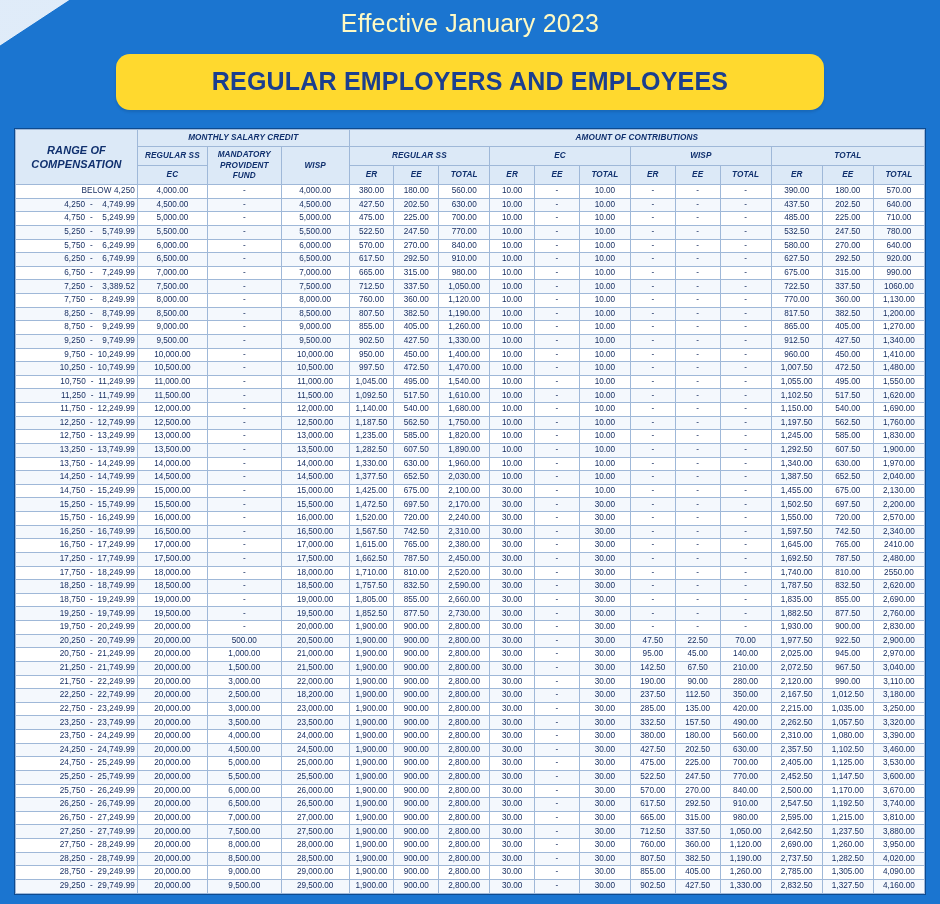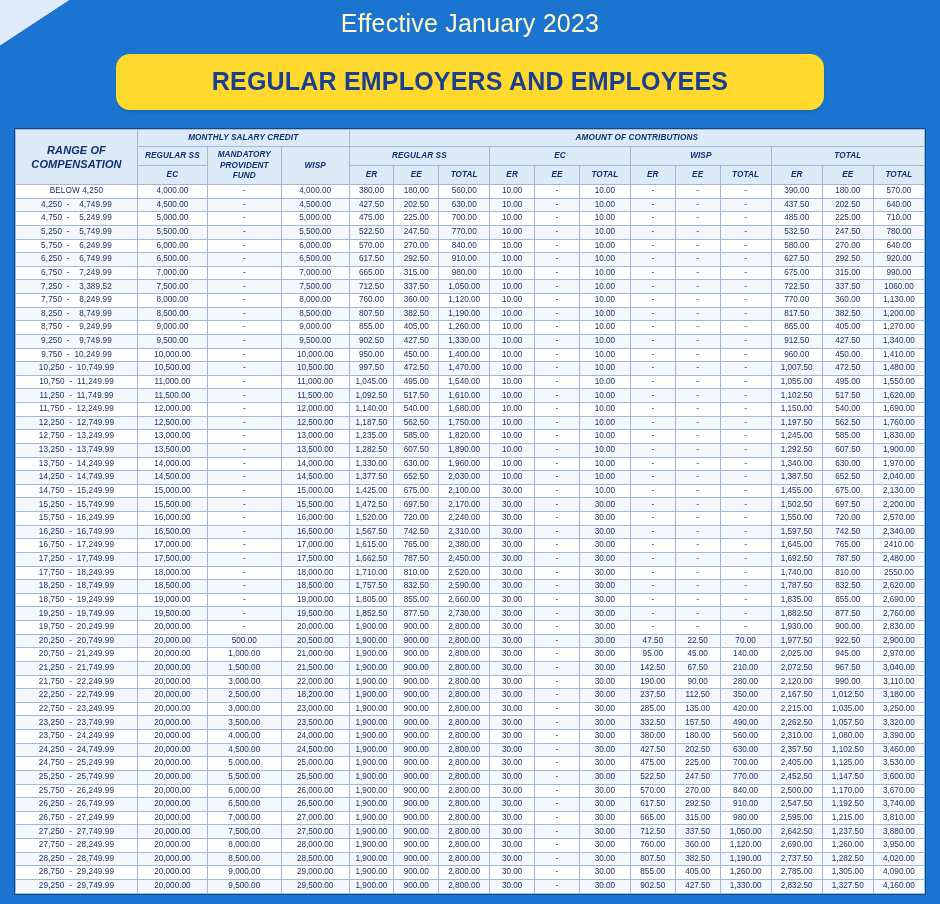--- a/index.html
+++ b/index.html
@@ -59,21 +59,21 @@
   }
   .hdr-range{width:112px;font-size:11px;line-height:1.3;}
   td{
     text-align:center;
     padding:1.2px 2px;
     font-size:8.2px;
     background:#ffffff;
   }
   tbody tr:nth-child(even) td{background:#f4f8fd;}
   td.range{
-    text-align:center;
+    text-align:right;
     letter-spacing:.1px;
     white-space:pre;
   }
   td.num{text-align:center;}
   .col-ec{width:62px;}
   .col-mpf{width:66px;}
   .col-wisp{width:60px;}
   .col-small{width:38px;}
   .col-total{width:44px;}
   .sep-left{border-left:1px solid #4a7fc1;}

